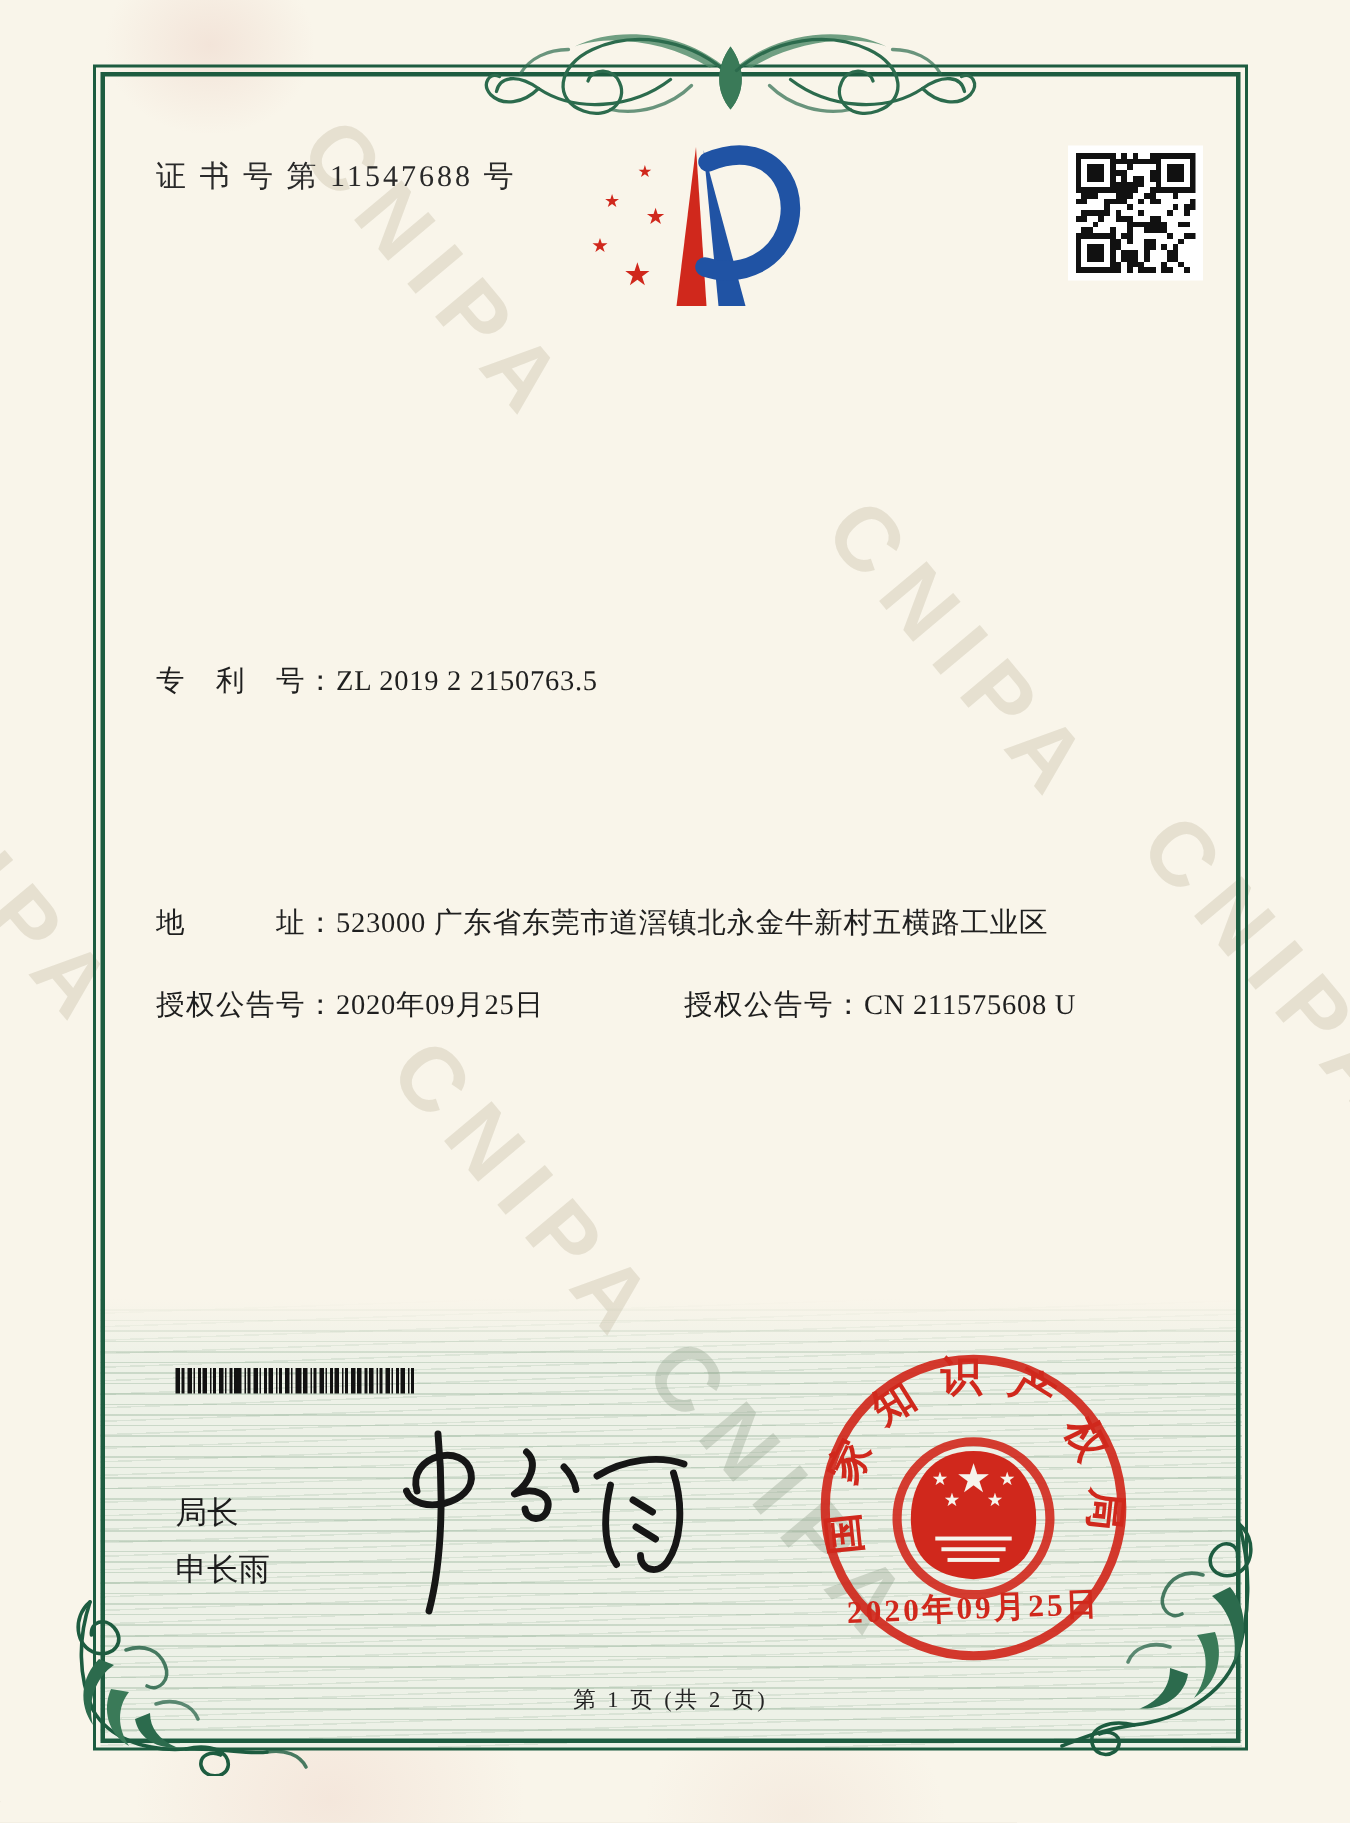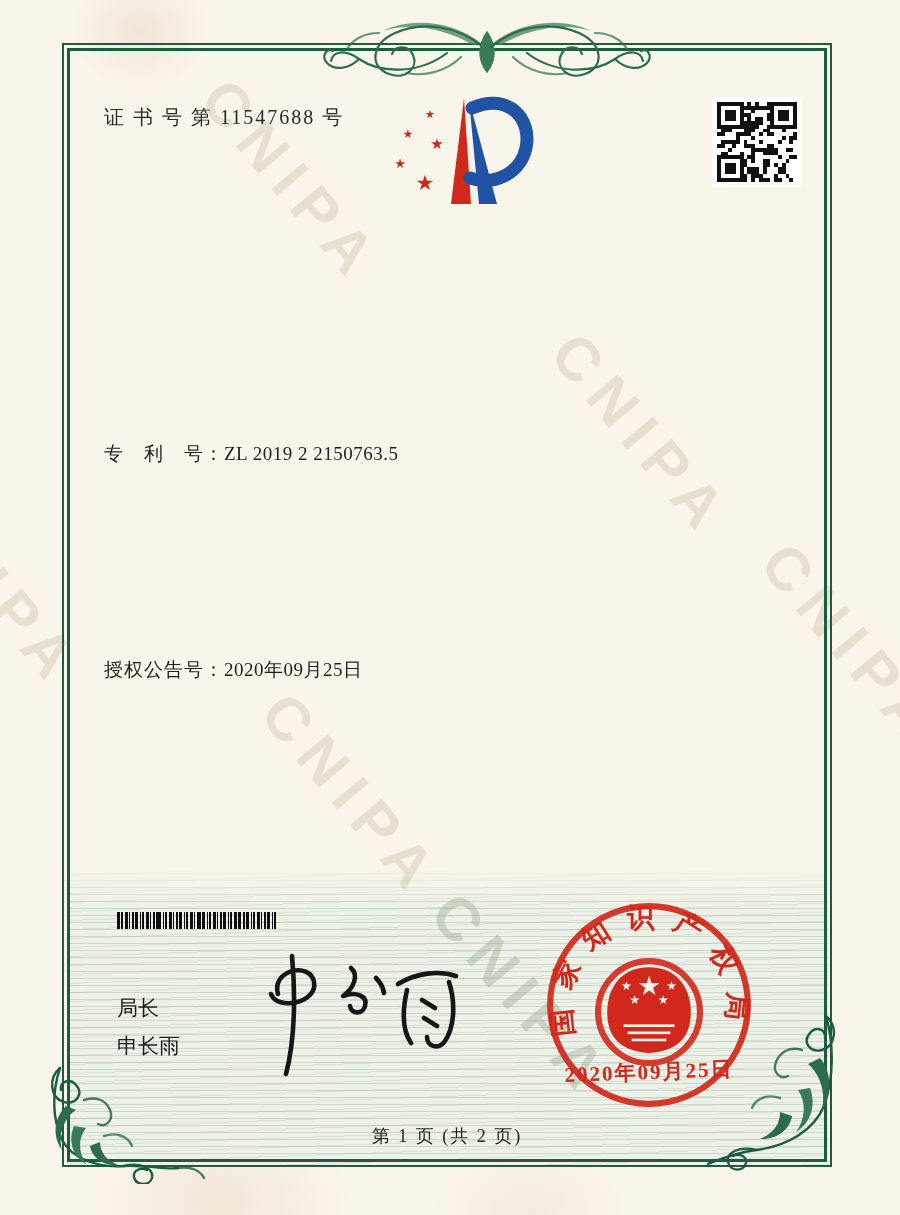--- a/index.html
+++ b/index.html
@@ -72,21 +72,21 @@
   .director-name{position:absolute; left:117px; top:1032px; font-size:21px; color:#1c1c1c;}
   .signature{position:absolute; left:246px; top:948px; width:235px; height:135px;}
   
   .seal{position:absolute; left:542px; top:898px; width:214px; height:214px;}
   .seal-date{
     position:absolute; left:546px; top:1058px; width:206px; text-align:center;
     font-size:21px; color:#d0281c; letter-spacing:2px; transform:rotate(-2deg);
     font-weight:bold; white-space:nowrap;
   }
   
-  .page-indicator{position:absolute; left:62px; top:1124px; width:770px; text-align:center; font-size:18px; letter-spacing:2px; color:#242424;}
+  .page-indicator{position:absolute; left:62px; top:1124px; width:770px; text-align:center; font-size:15px; letter-spacing:2px; color:#242424;}
   .continuation{position:absolute; left:0; top:1178px; width:845px; text-align:center; font-size:17px; letter-spacing:2px; color:#242424;}
   
   .orn{position:absolute; pointer-events:none;}
   .orn.top{left:300px; top:8px; width:375px; height:78px;}
   .orn.bl{left:44px; top:1066px; width:185px; height:118px;}
   .orn.br{left:688px; top:1014px; width:152px; height:162px;}
 </style>
 </head>
 <body>
 
@@ -398,22 +398,26 @@
         <rect x="60" y="80" width="4" height="4"></rect>
         <rect x="64" y="80" width="4" height="4"></rect>
         <rect x="76" y="80" width="4" height="4"></rect>
       </svg>
     </div>
 
 
   <div class="row" style="top:441px;">
     <span class="lb">专　利　号：</span><span class="val">ZL 2019 2 2150763.5</span>
   </div>
+  <div class="row" style="top:602px;">
+    <span class="lb">地　　　址：</span><span class="val">523000 广东省东莞市道滘镇北永金牛新村五横路工业区</span>
+  </div>
   <div class="row" style="top:657px;">
     <span class="lb">授权公告号：</span><span class="val">2020年09月25日</span>
+    <span class="second"><span class="lb">授权公告号：</span><span class="val">CN 211575608 U</span></span>
   </div>
 
   <div class="paras">
   </div>
 
   <div class="barcode">
       <i style="width:3px"></i>
       <s style="width:1px"></s>
       <i style="width:2px"></i>
       <s style="width:2px"></s>

